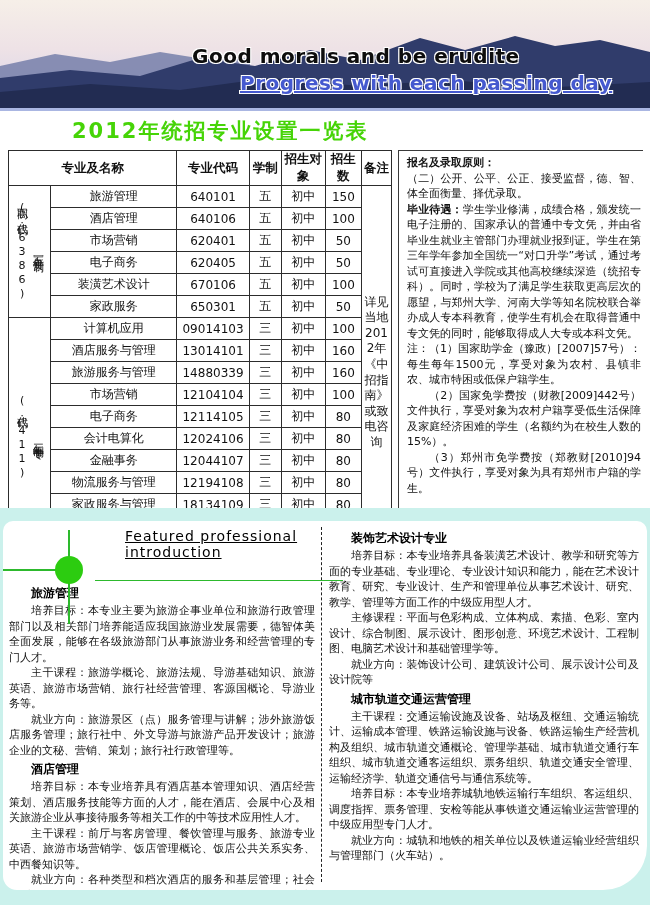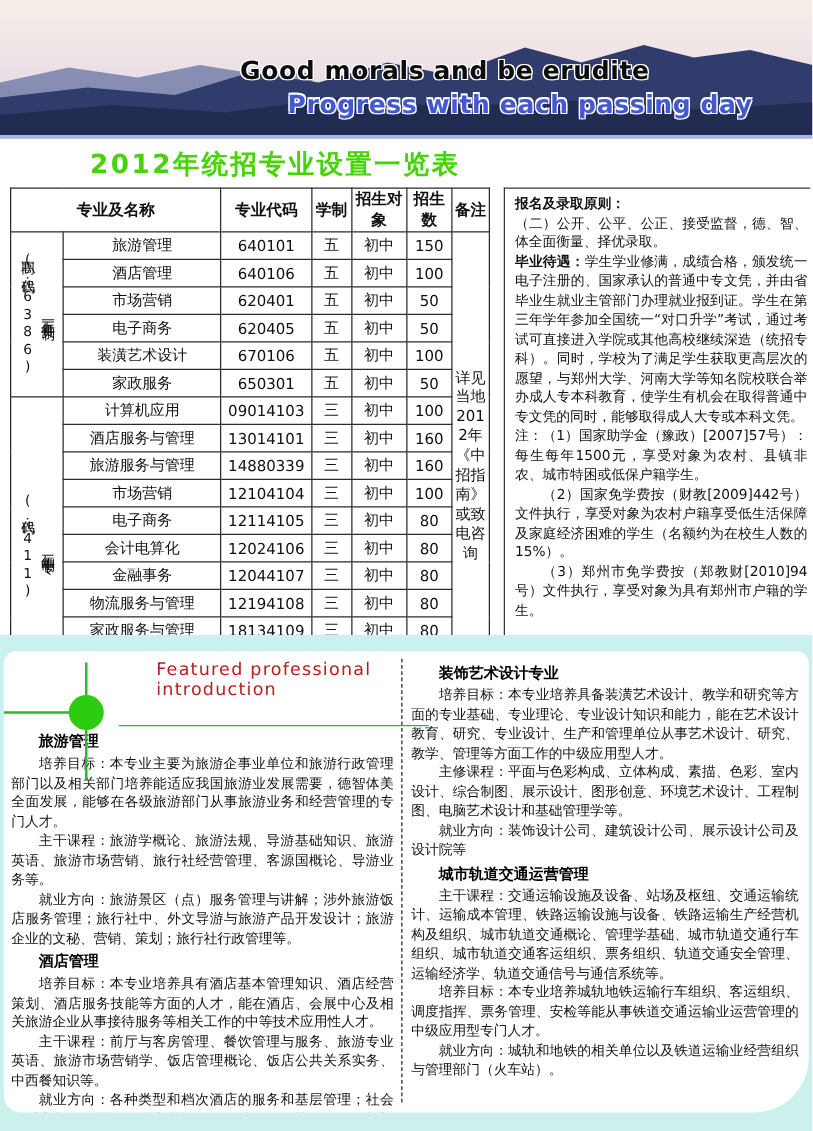--- a/index.html
+++ b/index.html
@@ -7,28 +7,28 @@
        font-family:"DejaVu Sans","Liberation Sans",sans-serif;color:#111;}
 
   
   .banner{position:relative;width:650px;height:108px;overflow:hidden;}
   .banner svg{position:absolute;inset:0;}
   .motto-cn{position:absolute;top:6px;left:148px;font-size:33px;font-weight:bold;
             font-family:"DejaVu Serif","Liberation Serif",serif;letter-spacing:7px;color:#0a0a0a;}
   .motto-en{position:absolute;font-size:20px;font-weight:bold;letter-spacing:.5px;
             text-shadow:-1px -1px 0 #fff,1px -1px 0 #fff,-1px 1px 0 #fff,1px 1px 0 #fff;}
   .en1{top:44px;left:192px;color:#0d0d0d;}
-  .en2{top:71px;left:230px;color:#4559cf;}
+  .en2{top:71px;left:240px;color:#4559cf;text-decoration:underline;}
   .banner-divider{width:650px;height:3px;background:#aab6e2;}
 
   
   .main{padding:3px 2px 0 8px;}
   .table-title{margin:3px 0 5px 64px;font-size:21px;font-weight:bold;color:#46d407;
                letter-spacing:2px;}
-  .cols{display:flex;align-items:flex-start;justify-content:space-between;}
+  .cols{display:flex;align-items:flex-start;}
   table.enroll{border-collapse:collapse;width:384px;table-layout:fixed;}
   table.enroll th,table.enroll td{border:1px solid #2c2c2c;font-size:12px;
                height:21px;padding:0;text-align:center;vertical-align:middle;}
   table.enroll th{font-weight:bold;font-size:12.5px;height:25px;}
   th.sm{font-size:10.5px;}
   td.nm{text-align:left;padding-left:7px;}
   td.vlabel{padding:0;}
   .vwrap{writing-mode:vertical-rl;text-orientation:upright;display:inline-block;
          font-size:11px;line-height:1.45;letter-spacing:1px;}
   .vwrap span{display:block;text-align:center;}
@@ -49,21 +49,21 @@
   .panel{position:relative;margin:13px 3px 11px 3px;height:369px;background:#fff;
          border-radius:10px 10px 44px 14px;overflow:hidden;
          display:flex;padding:4px 8px 6px 6px;box-sizing:border-box;}
   .colL{width:306px;position:relative;}
   .vdash{border-left:1px dashed #222;margin:2px 7px 2px 6px;}
   .colR{flex:1;padding-top:2px;}
   .featured p{margin:0;font-size:11px;line-height:15.5px;text-indent:2em;text-align:justify;}
   .featured h3{margin:3px 0 1px 22px;font-size:12px;font-weight:bold;color:#000;}
   .title-block{position:relative;height:54px;}
   .ft-cn{margin:0 0 0 86px;font-size:21px;font-weight:bold;color:#2fd40b;letter-spacing:2px;}
-  .ft-en{margin:3px 0 0 116px;font-size:14px;color:#b91c1c;letter-spacing:1px;}
+  .ft-en{margin:3px 0 0 116px;font-size:14px;color:#000000;letter-spacing:1px;text-decoration:underline;}
   .deco-circle{position:absolute;left:46px;top:28px;width:28px;height:28px;
                border-radius:50%;background:#2ccc10;}
   .deco-vline{position:absolute;left:59px;top:2px;width:2px;height:94px;background:#2db92d;}
   .deco-hline{position:absolute;left:-6px;top:41px;width:64px;height:2px;background:#2db92d;}
   .deco-underline{position:absolute;left:86px;top:52px;width:248px;height:1px;background:#2db92d;}
 </style>
 </head>
 <body>
 
 <div class="banner">

